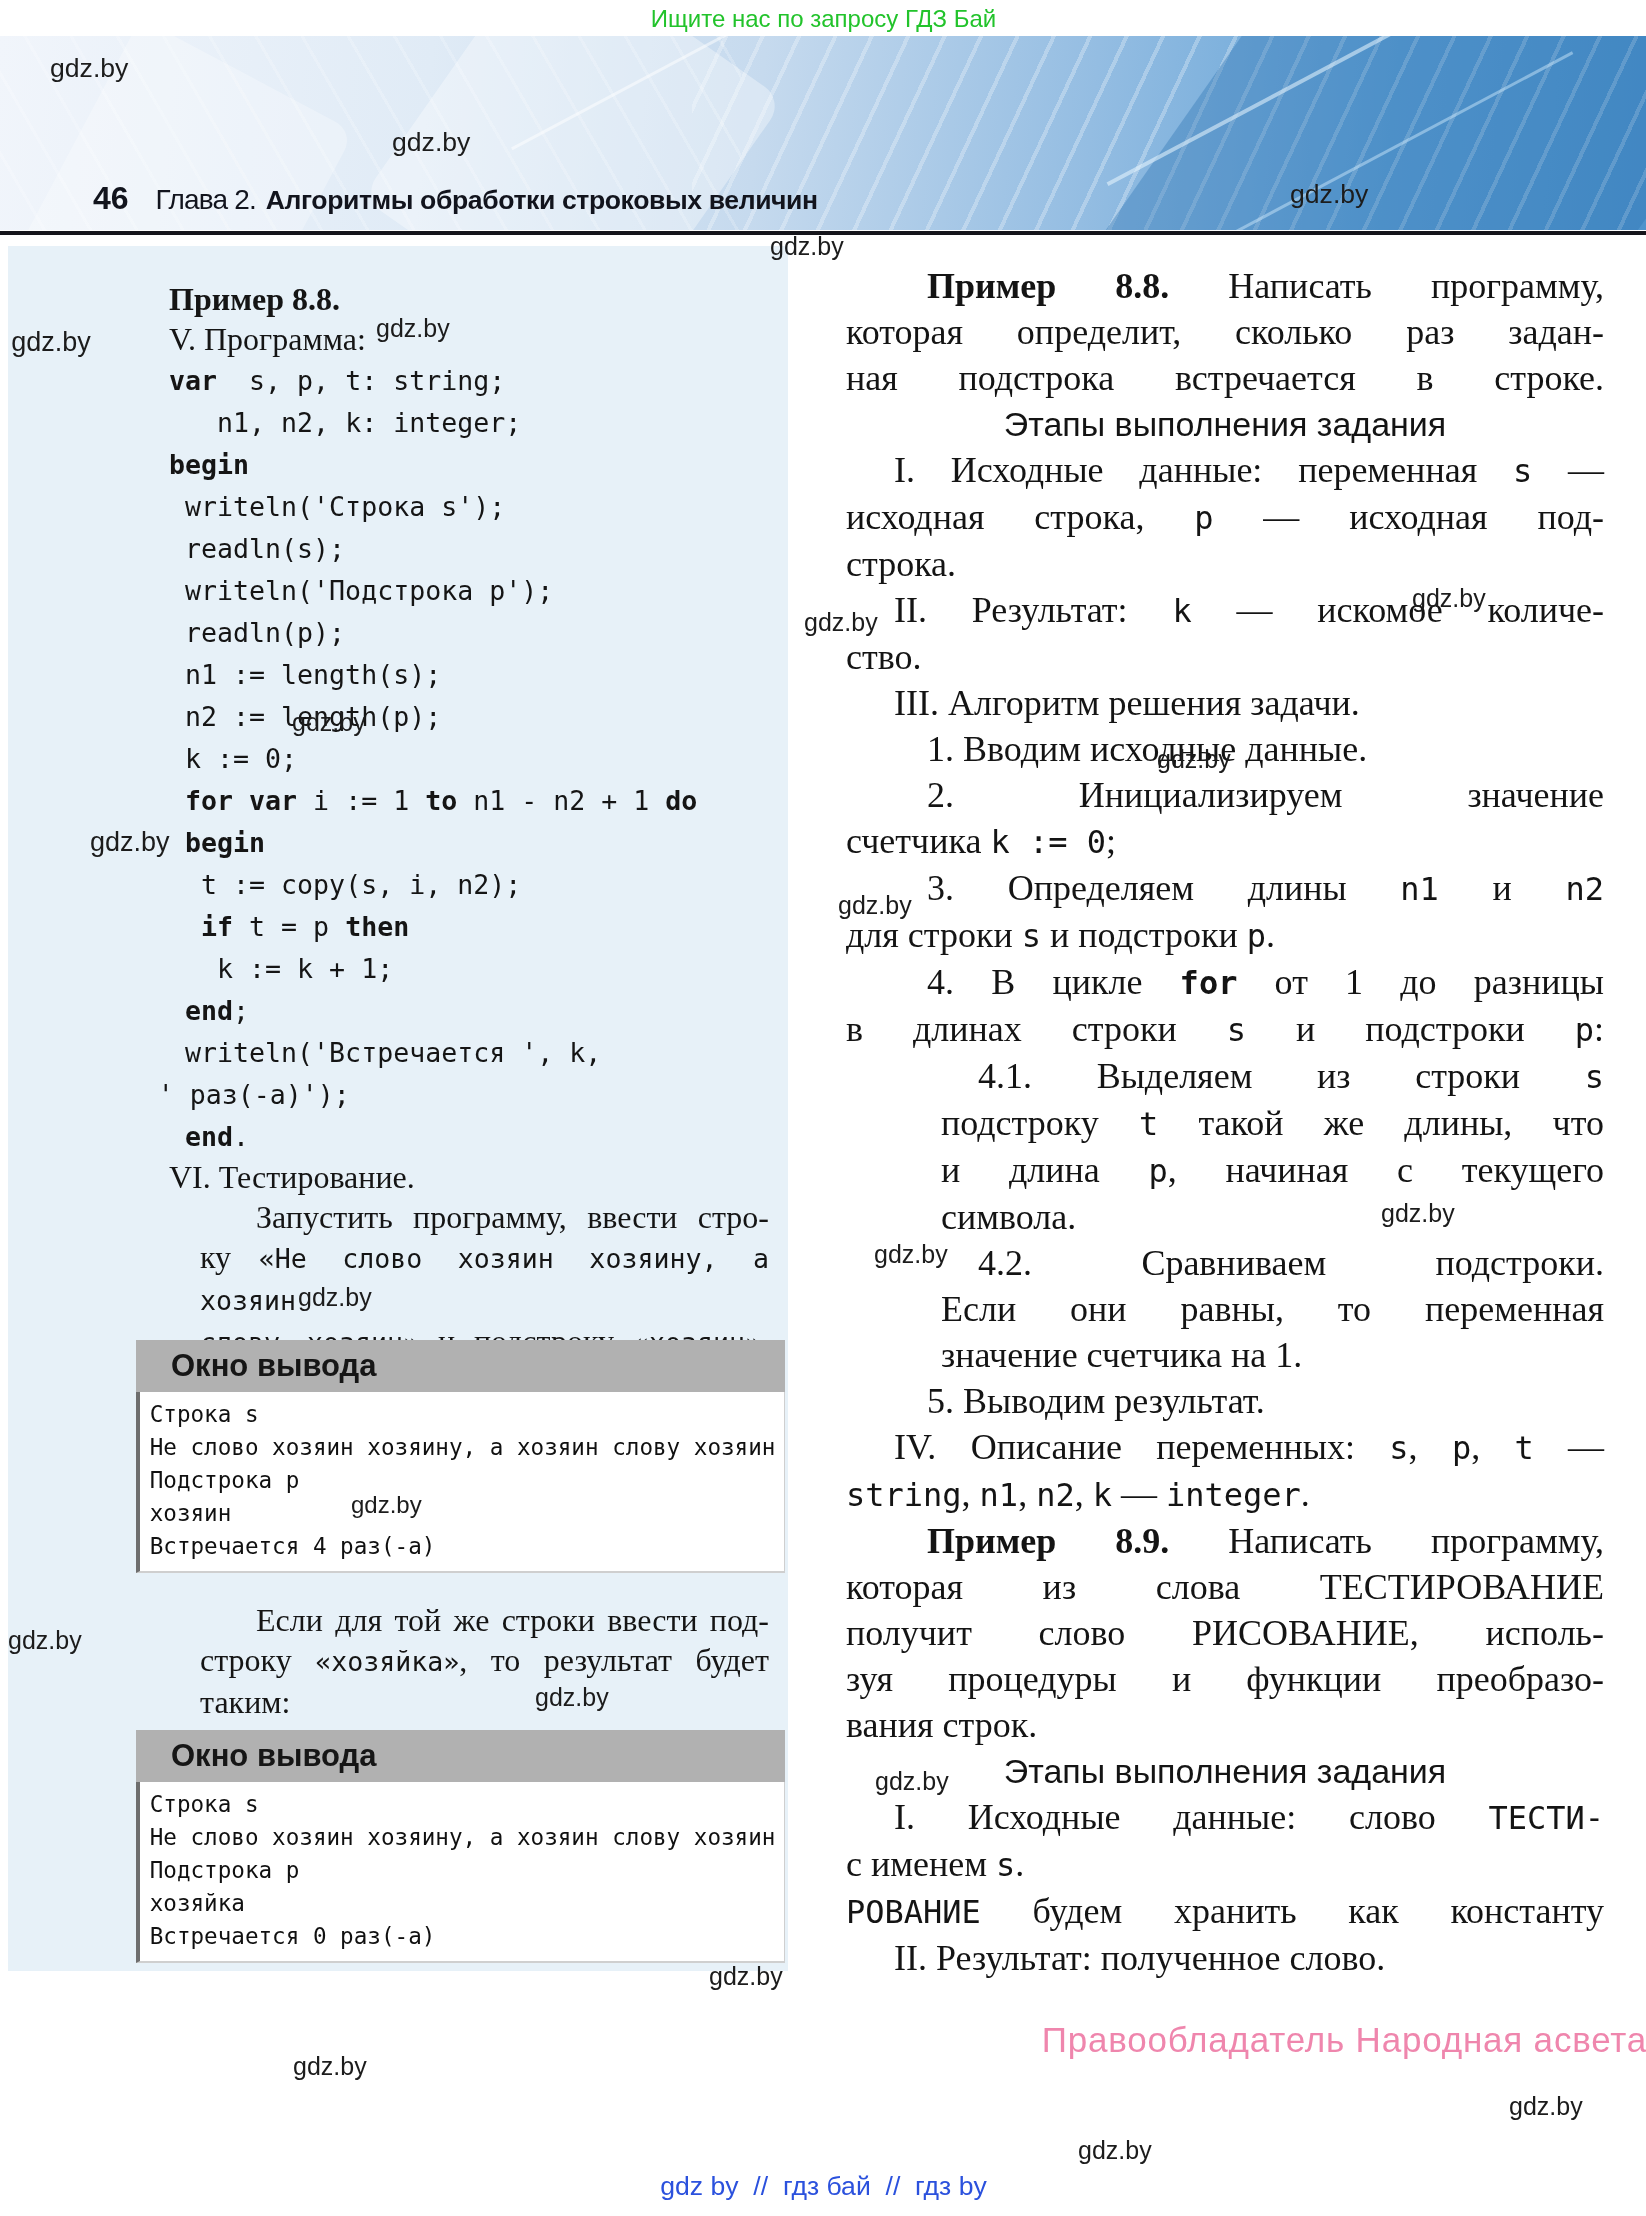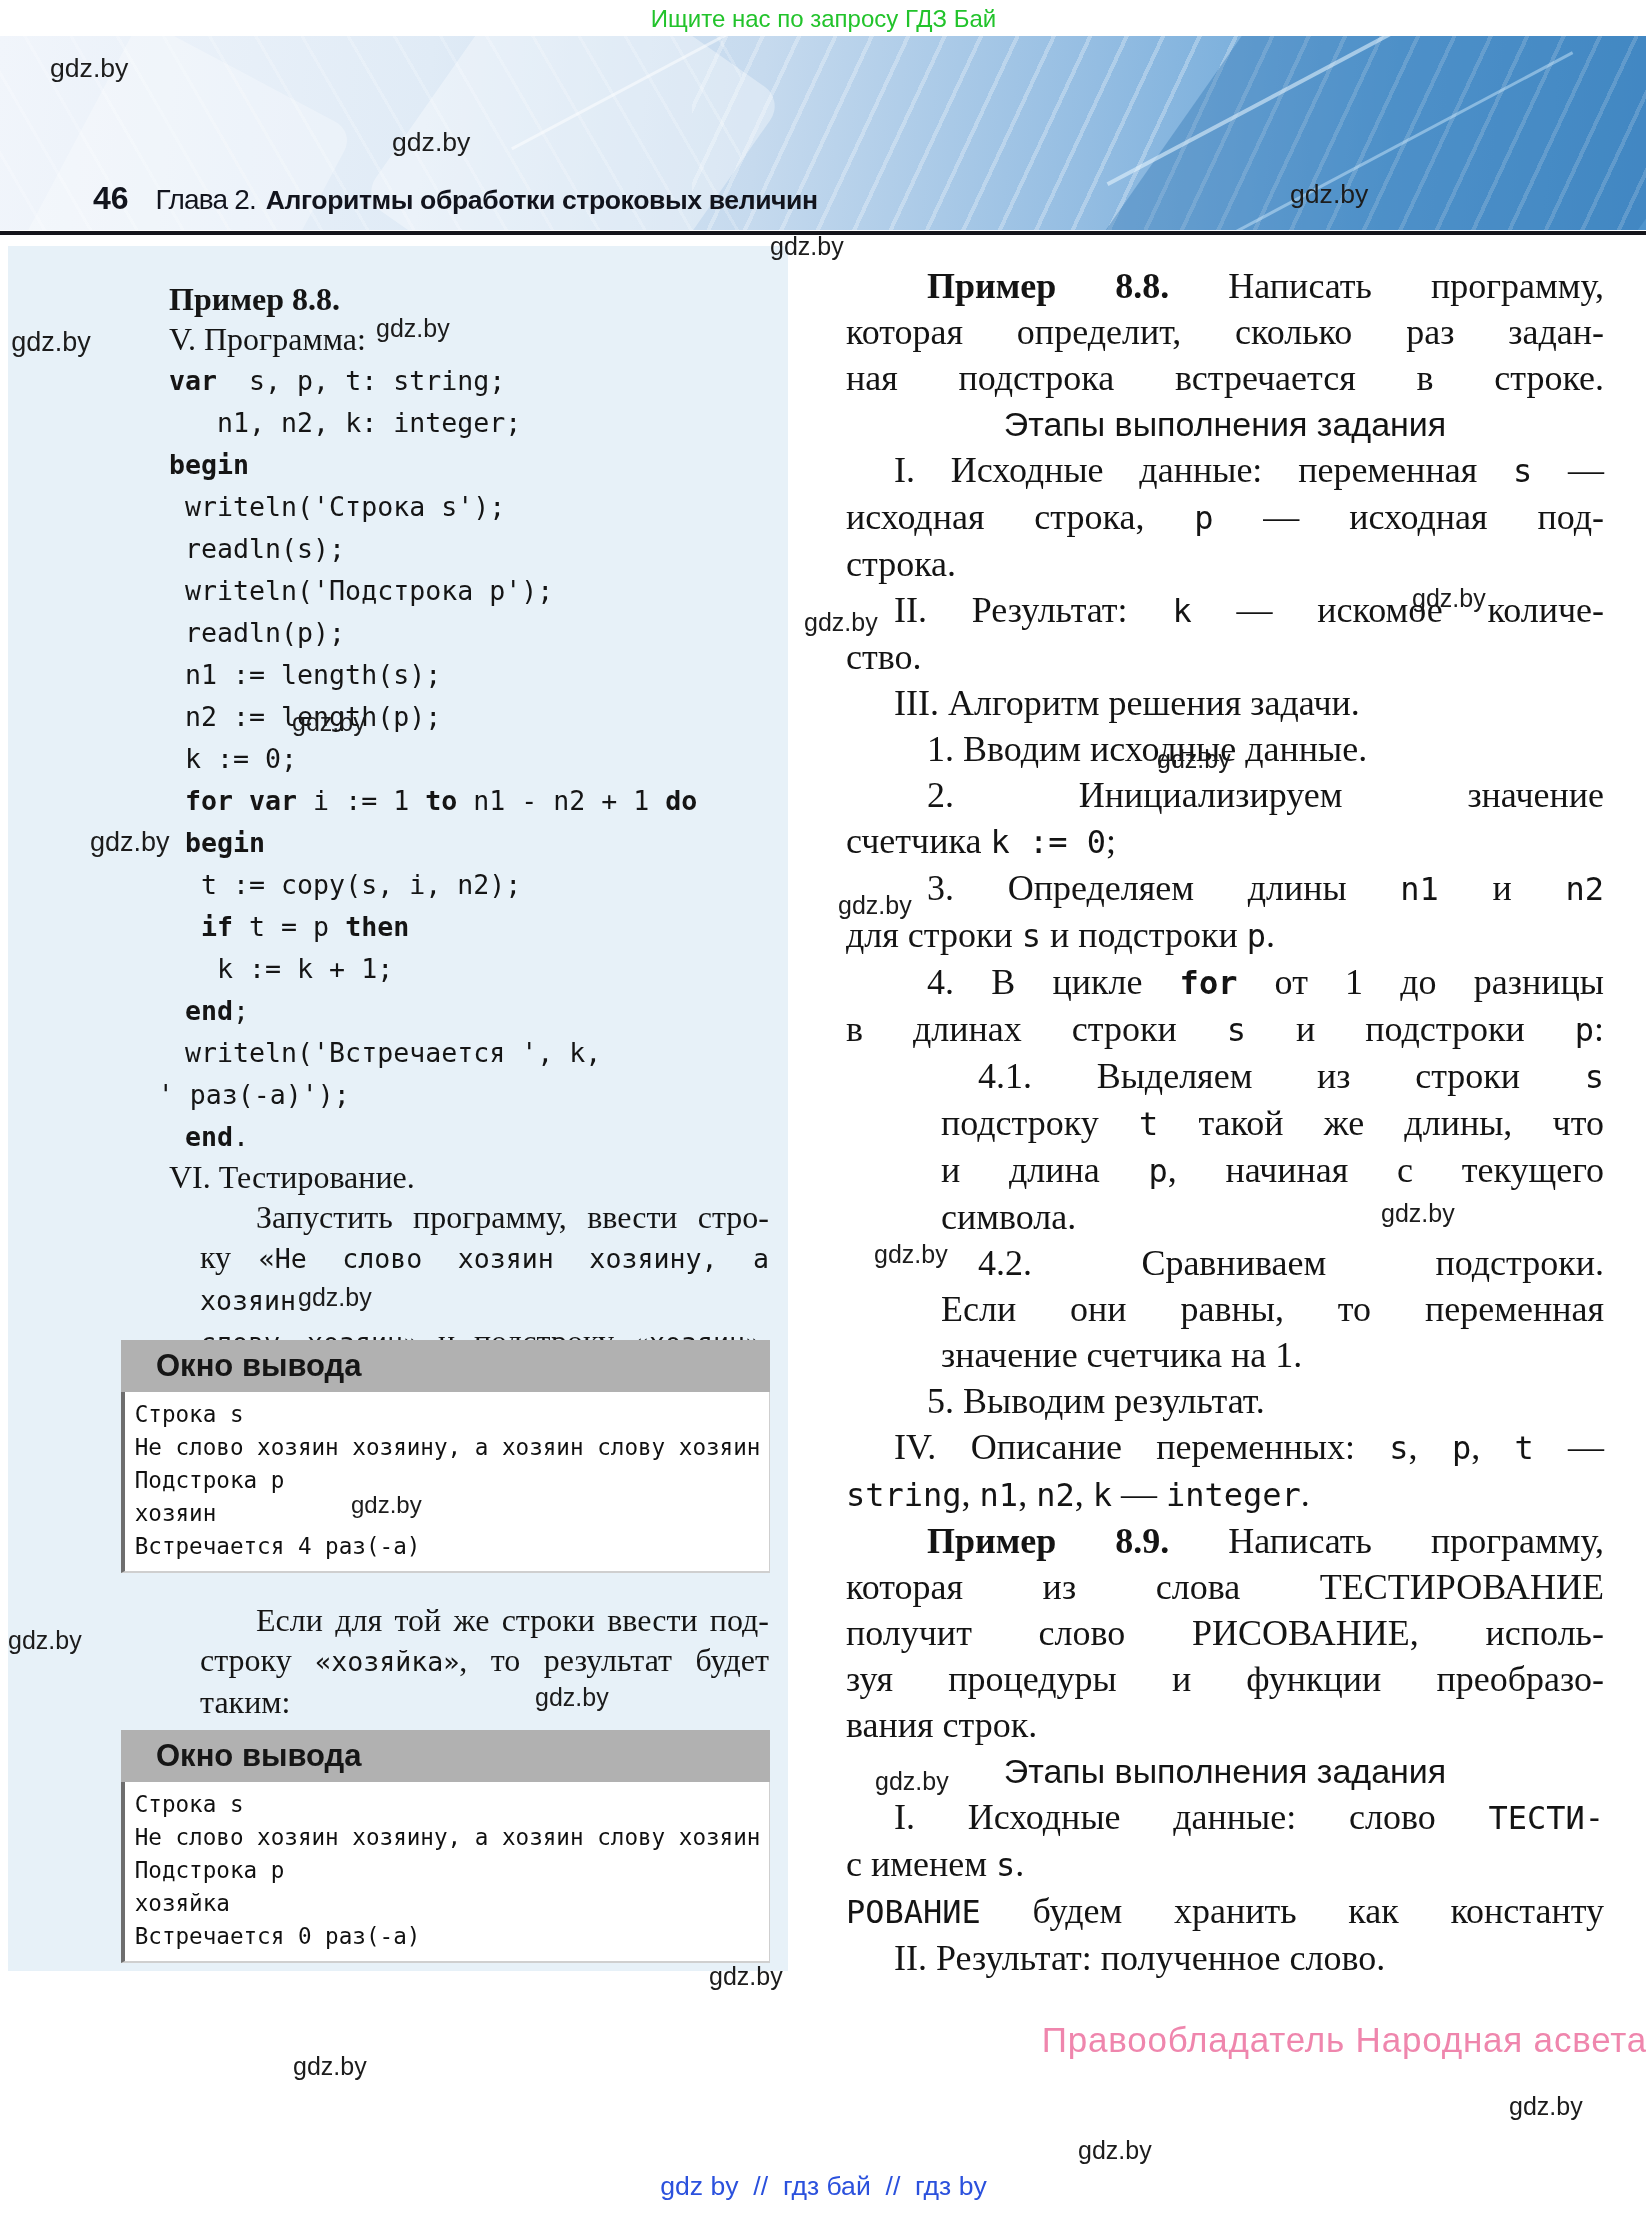--- a/index.html
+++ b/index.html
@@ -39,21 +39,21 @@
   #left-a{position:absolute;left:169px;top:260px;width:600px;padding-top:18.5px;}
   #left-b{position:absolute;left:169px;top:1600px;width:600px;}
   .lline{font:32px/40px "Liberation Serif",serif;color:#151515;white-space:pre-wrap;}
   #left-a .mono,#left-b .mono,.mono2{font-family:"DejaVu Sans Mono",monospace;font-size:26.6px;}
   .bold{font-weight:bold;}
   .para{margin-left:31px;}
   .ind{text-indent:56px;}
   .outdent{margin-left:-11.3px;}
   .j{text-align:justify;text-align-last:justify;}
   
-  .window{position:absolute;left:121px;width:649px;}
+  .window{position:absolute;left:136px;width:649px;}
   #win1{top:1340px;} #win2{top:1730px;}
   .win-head{height:52px;background:#b1b1b1;font:bold 31px/52px "Liberation Sans",sans-serif;
      padding-left:35px;color:#161616;}
   .win-body{background:#ffffff;border-left:4.8px solid #6e6e6e;border-right:1.6px solid #cfcfcf;
      border-bottom:2.4px solid #cfcfcf;padding:6.4px 4.8px 8px 9.7px;}
   .win-line{font:22.6px/33px "DejaVu Sans Mono",monospace;white-space:pre;color:#101010;}
   
   #right-col{position:absolute;left:846px;top:256px;width:758px;padding-top:7.3px;}
   .rline{font:36px/46px "Liberation Serif",serif;color:#141414;white-space:pre-wrap;}
   #right-col .mono{font-family:"DejaVu Sans Mono",monospace;font-size:32px;}

